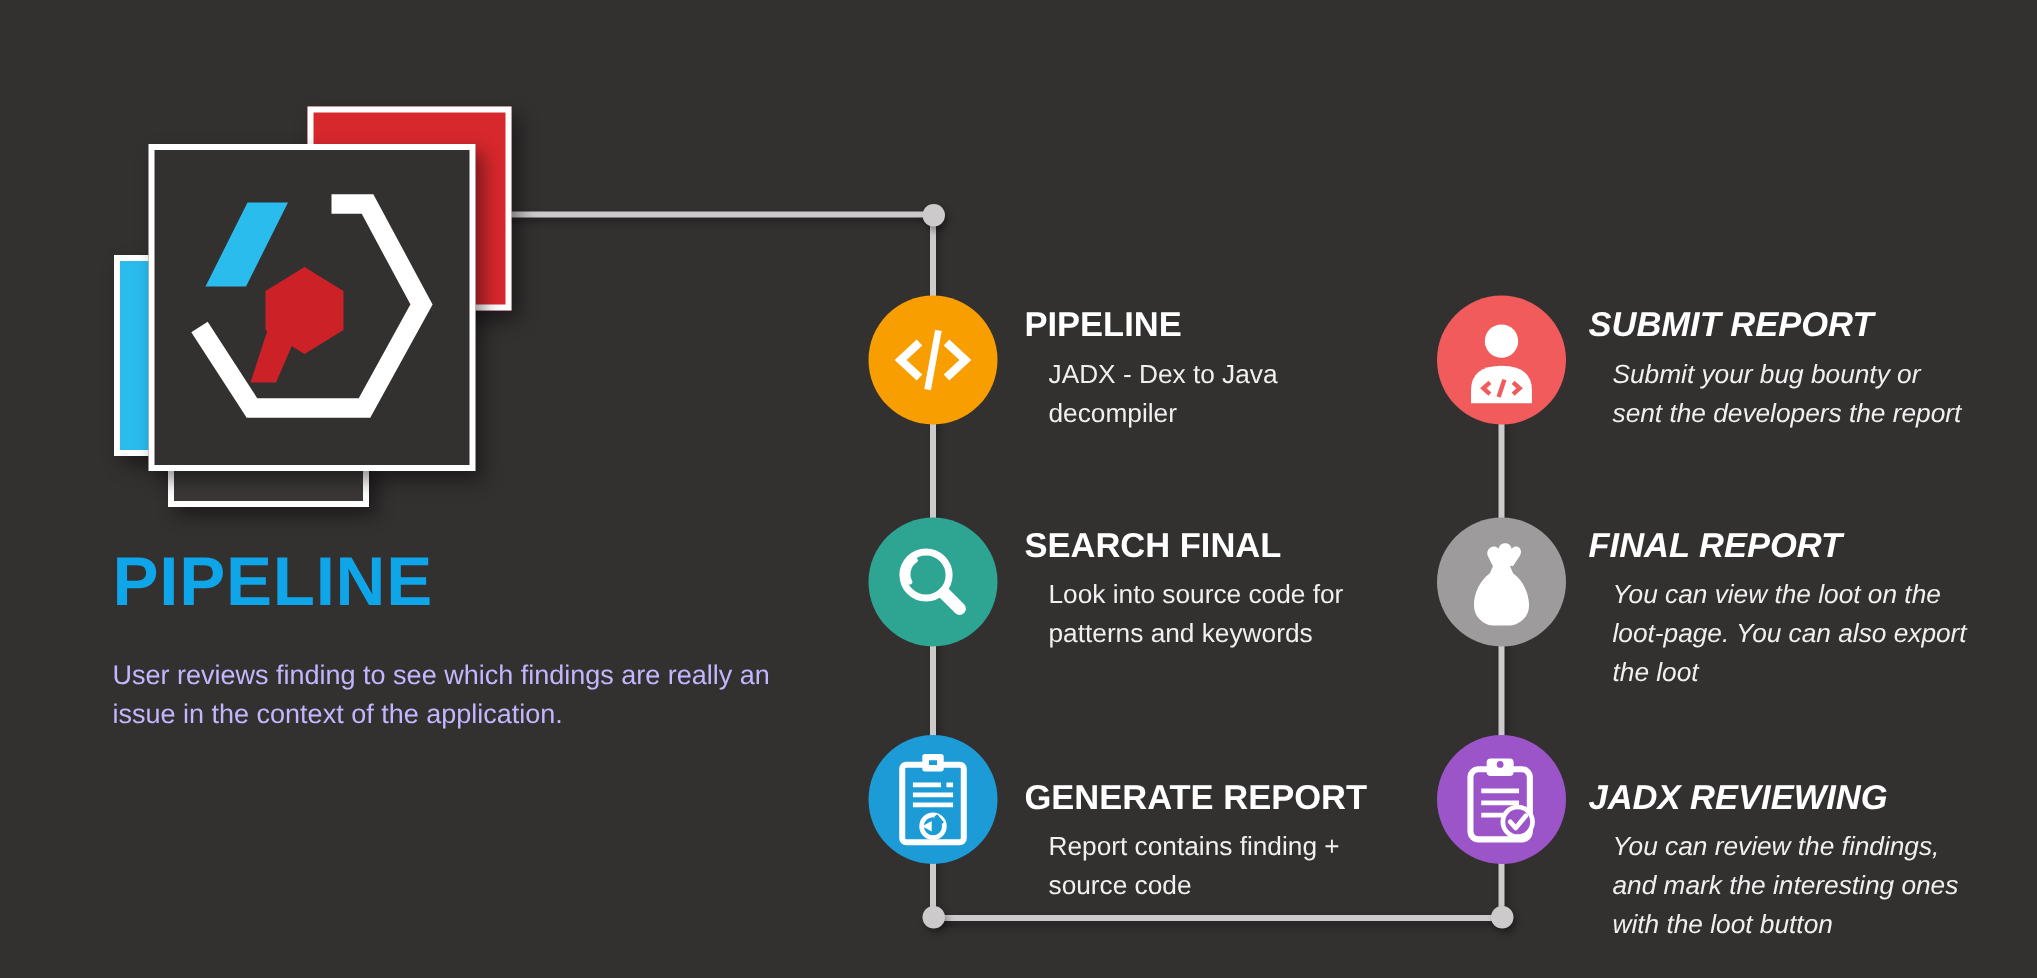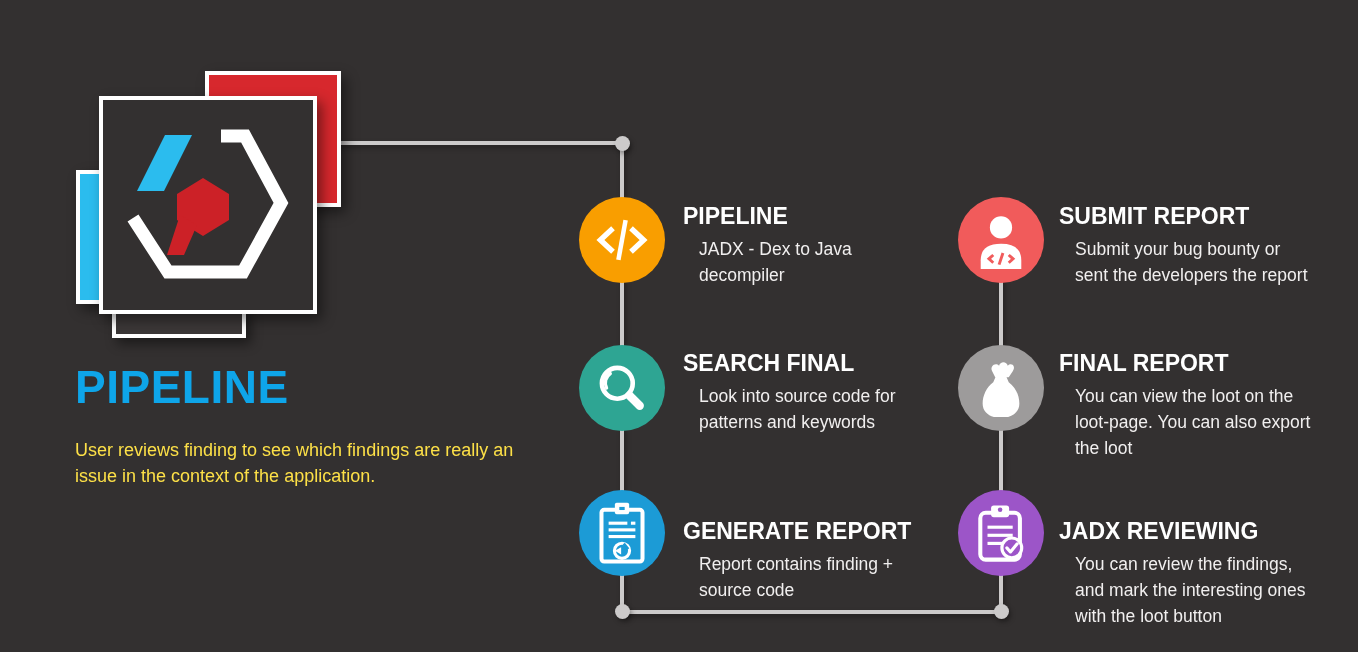--- a/index.html
+++ b/index.html
@@ -18,29 +18,29 @@
   .dot2{left:615px;top:604px;}
   .dot3{left:994px;top:604px;}
   
   .sq{position:absolute;border:4px solid #FFFFFF;box-shadow:5px 6px 12px rgba(0,0,0,0.45);}
   .sq-red{left:205px;top:71px;width:128px;height:128px;background:#D7282D;}
   .sq-cyan{left:76px;top:170px;width:112px;height:126px;background:#2BBCEE;}
   .sq-dark{left:112px;top:306px;width:126px;height:24px;background:#3B3737;}
   .sq-main{left:99px;top:96px;width:210px;height:210px;background:#333030;display:flex;align-items:center;justify-content:center;}
   
   .page-title{position:absolute;left:75px;top:360px;margin:0;color:#0ea5e9;font-size:46px;font-weight:bold;letter-spacing:0.5px;}
-  .page-sub{position:absolute;left:75px;top:437px;margin:0;width:482px;color:#fde047;font-size:18px;line-height:26px;}
+  .page-sub{position:absolute;left:75px;top:437px;margin:0;width:482px;color:#c4b5fd;font-size:18px;line-height:26px;}
   
   .circle{position:absolute;width:86px;height:86px;border-radius:50%;display:flex;align-items:center;justify-content:center;}
   .col-l{left:579px;} .col-r{left:958px;}
   .row1{top:197px;} .row2{top:345px;} .row3{top:490px;}
   .c-orange{background:#F99E00;} .c-teal{background:#2EA593;} .c-blue{background:#1C9BD6;}
   .c-coral{background:#F15B5B;} .c-gray{background:#9D9B9B;} .c-purple{background:#9C55C8;}
   .stext{position:absolute;width:258px;}
-  .tcol-l{left:683px;} .tcol-r{left:1059px;}
+  .tcol-l{left:683px;} .tcol-r{left:1059px;font-style:italic;}
   .trow1{top:201px;} .trow2{top:348px;} .trow3{top:516px;}
   .stext h2{margin:0;color:#FFFFFF;font-size:23px;line-height:30px;font-weight:bold;}
   .stext p{margin:5px 0 0 16px;color:#F1EFEF;font-size:17.5px;line-height:26px;}
   svg{display:block;}
 </style>
 </head>
 <body>
 
 <div class="canvas">
 

